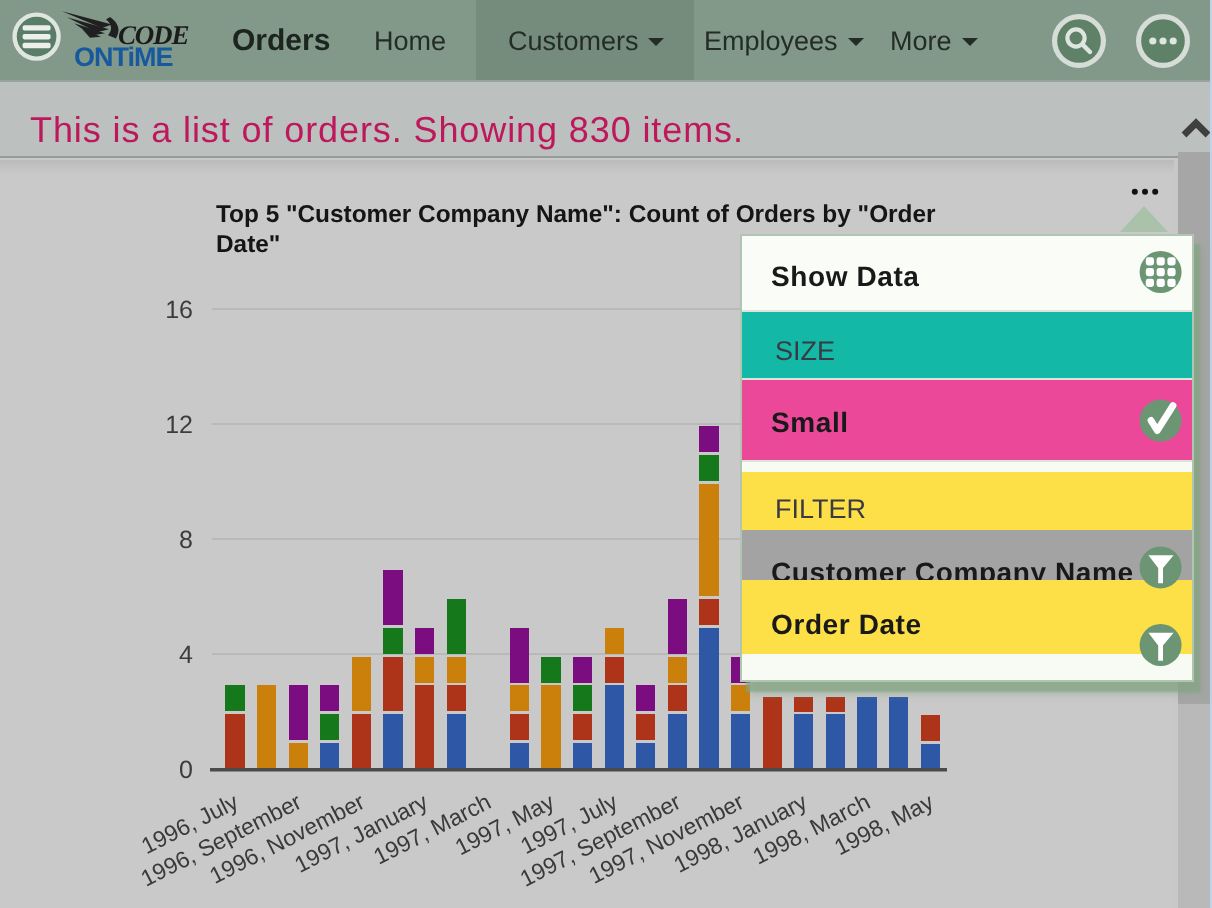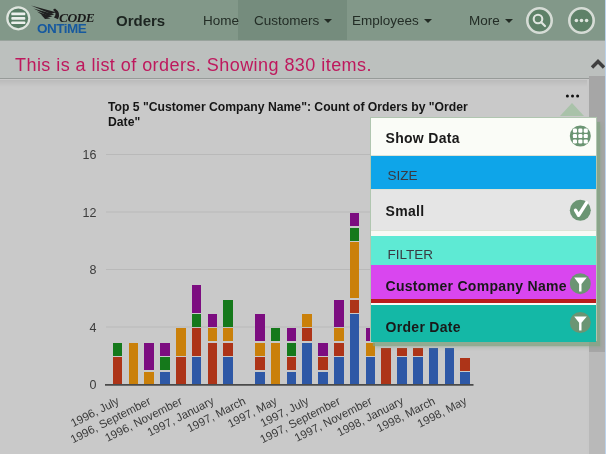--- a/index.html
+++ b/index.html
@@ -25,24 +25,24 @@
 .prow .t{position:absolute;left:14.5px;font-weight:bold;font-size:14px;letter-spacing:0.3px;color:#191919;}
 .prow .lab{position:absolute;left:16.5px;font-weight:normal;font-size:13.5px;color:#3a3a42;}
 #parrow{left:560px;top:103px;width:0;height:0;border-left:12px solid transparent;border-right:12px solid transparent;border-bottom:13.5px solid #a9c2a9;}
 </style>
 </head>
 <body>
 
 <div class="abs" id="navbar"></div>
 <div class="abs" id="nav-active"></div>
 <div class="abs navtxt" id="orders">Orders</div>
-<div class="abs navtxt" style="left:187px;margin-left:16px;">Home</div>
+<div class="abs navtxt" style="left:187px;">Home</div>
 <div class="abs navtxt" style="left:254px;">Customers<span class="caret"></span></div>
 <div class="abs navtxt" style="left:352px;">Employees<span class="caret"></span></div>
-<div class="abs navtxt" style="left:469px;">More<span class="caret"></span></div>
+<div class="abs navtxt" style="left:445px;">More<span class="caret"></span></div>
 
 <svg class="abs" style="left:0;top:0" width="120" height="40" viewBox="0 0 120 40">
   <circle cx="18.3" cy="18.3" r="11" fill="#597d66" stroke="#dfe5df" stroke-width="2.2"></circle>
   <g fill="#ecefec">
     <rect x="11.3" y="12.6" width="14" height="2.7" rx="0.9"></rect>
     <rect x="11.3" y="17" width="14" height="2.7" rx="0.9"></rect>
     <rect x="11.3" y="21.4" width="14" height="2.7" rx="0.9"></rect>
   </g>
 
   <g fill="#202020">
@@ -178,33 +178,33 @@
 <div class="abs" style="left:587px;top:79.5px;width:1.5px;height:374.5px;background:#c8c8c8;"></div>
 <div class="abs" id="sbar"></div>
 <div class="abs" id="sthumb"></div>
 <div class="abs" id="bluestrip"></div>
 
 <div class="abs" id="parrow"></div>
 <div class="abs" id="popup">
   <div class="prow" style="top:0;height:38px;background:#fafcf7;border-bottom:1px solid #dde3d6;">
     <div class="t" style="top:12px;">Show Data</div>
   </div>
-  <div class="prow" style="top:38px;height:34px;background:#0ea5e9;border-bottom:1px solid #dde3d6;">
+  <div class="prow" style="top:38px;height:34px;background:#14b8a6;border-bottom:1px solid #dde3d6;">
     <div class="lab" style="top:12.5px;">SIZE</div>
   </div>
-  <div class="prow" style="top:72px;height:41.5px;background:#e5e5e5;border-bottom:1px solid #dde3d6;">
+  <div class="prow" style="top:72px;height:41.5px;background:#ec4899;border-bottom:1px solid #dde3d6;">
     <div class="t" style="top:13.5px;">Small</div>
   </div>
-  <div class="prow" style="top:118px;height:33.5px;background:#5eead4;border-bottom:3px solid #0369a1;">
+  <div class="prow" style="top:118px;height:33.5px;background:#fde047;border-bottom:3px solid #0369a1;">
     <div class="lab" style="top:11.5px;">FILTER</div>
   </div>
-  <div class="prow" style="top:147px;height:38.5px;background:#d946ef;border-bottom:4px solid #b91c1c;">
+  <div class="prow" style="top:147px;height:38.5px;background:#a3a3a3;border-bottom:2px solid #b91c1c;">
     <div class="t" style="top:13.5px;">Customer Company Name</div>
   </div>
-  <div class="prow" style="top:187px;height:37px;background:#14b8a6;">
+  <div class="prow" style="top:172px;height:37px;background:#fde047;">
     <div class="t" style="top:14.5px;">Order Date</div>
   </div>
 </div>
 
 <svg class="abs" style="left:560px;top:110px" width="46" height="235" viewBox="0 0 46 235">
   <g>
   <circle cx="20.3" cy="26" r="10.5" fill="#6b9573"></circle>
   <g fill="#fff">
     <rect x="12.9" y="18.6" width="4.1" height="4.1" rx="1.2"></rect>
         <rect x="18.3" y="18.6" width="4.1" height="4.1" rx="1.2"></rect>

